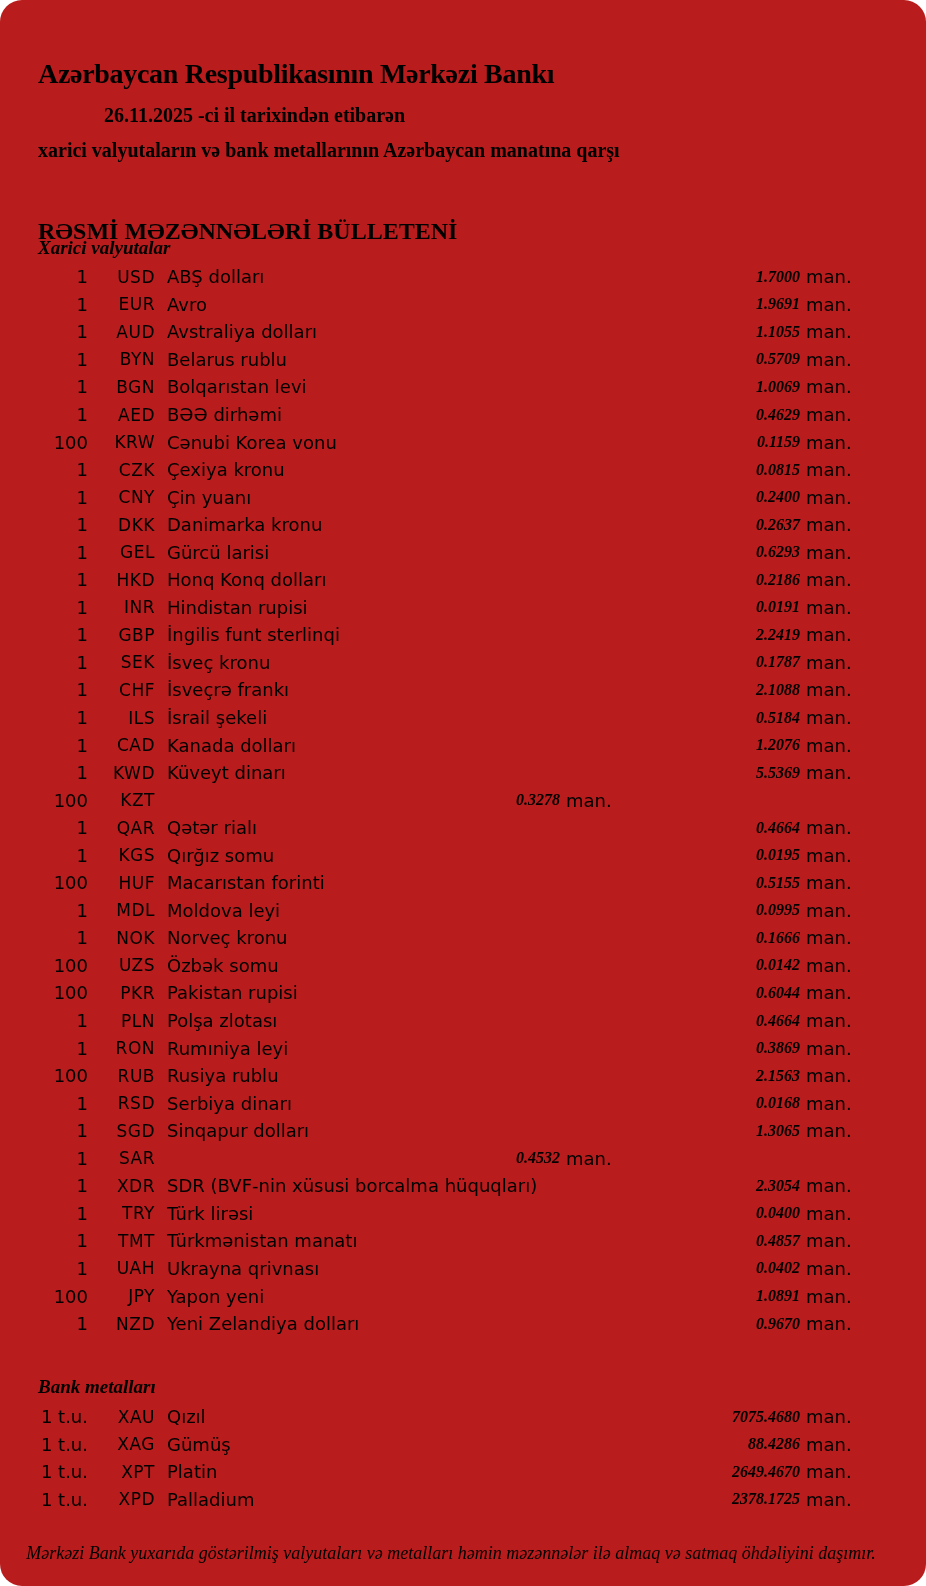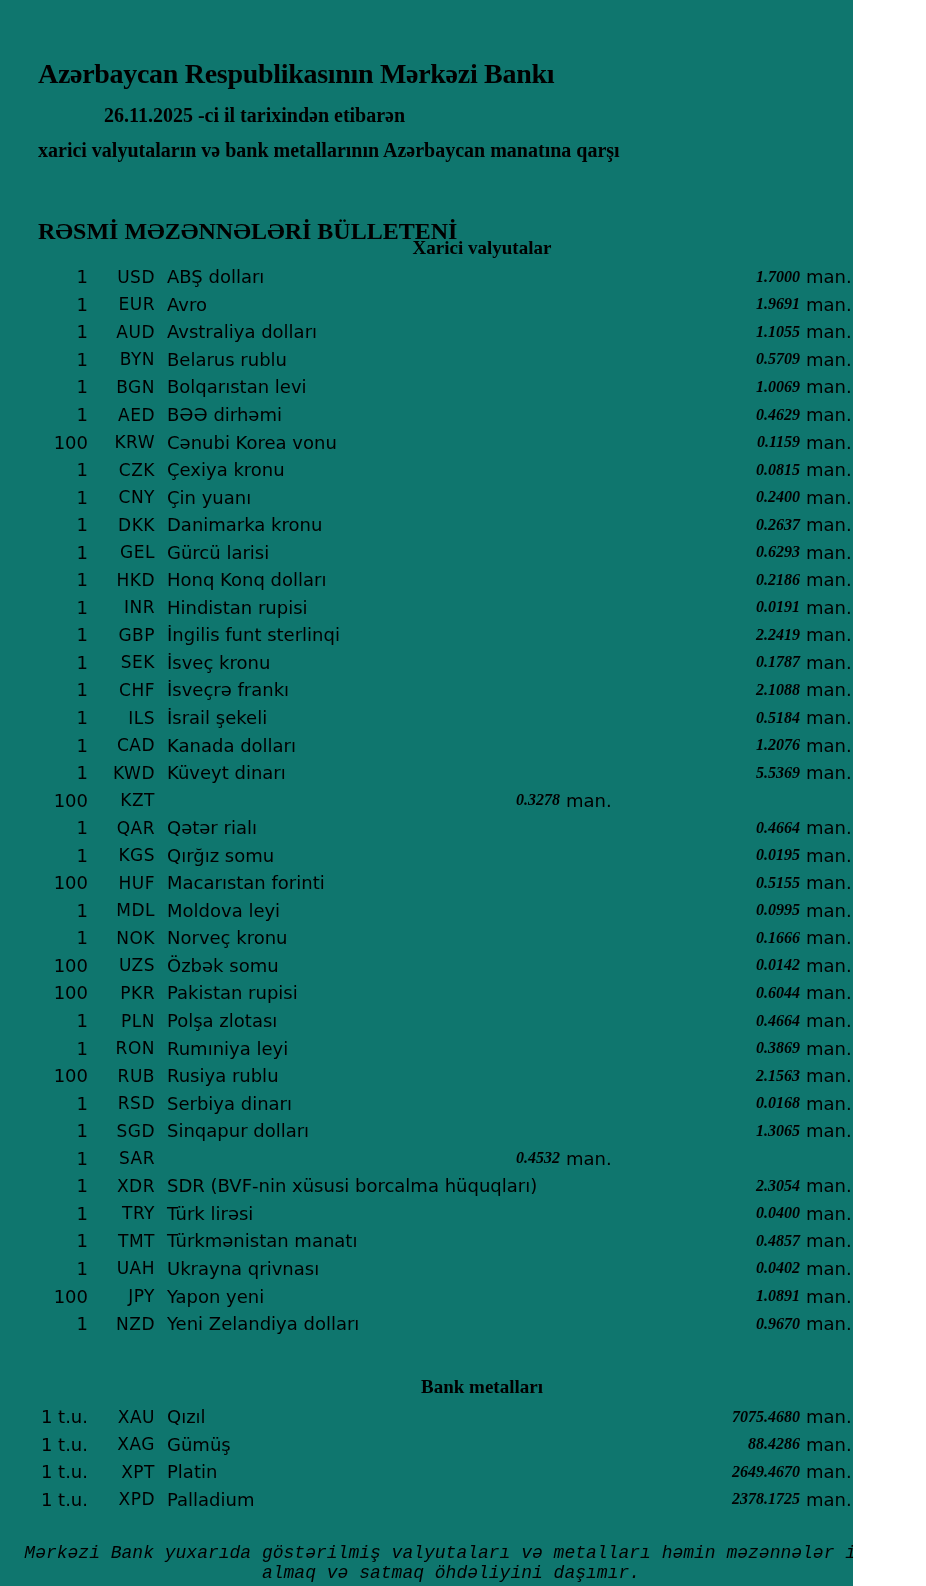--- a/index.html
+++ b/index.html
@@ -1,24 +1,25 @@
 <!DOCTYPE html>
 <html><head>
 <meta charset="utf-8">
 <style>
   * { margin: 0; padding: 0; box-sizing: border-box; }
   html, body { background: #ffffff; }
   .page {
     position: relative;
-    width: 853px;
+    width: 926px;
     height: 1586px;
-    background: #0f766e;
+    background: #b91c1c;
     color: #000000;
     overflow: hidden;
     font-family: "DejaVu Sans", sans-serif;
+    border-radius: 22px;
   }
   .serif  { font-family: "Liberation Serif", "DejaVu Serif", serif; }
   .page-title {
     position: absolute;
     left: 38px; top: 58px;
     width: 888px;
     font-size: 28px;
     font-weight: bold;
     letter-spacing: -0.3px;
   }
@@ -42,23 +43,24 @@
     left: 38px; top: 170px;
     width: 888px;
     font-size: 24px;
     font-weight: bold;
     margin-top: 48px;
   }
   .section-heading {
     position: absolute;
     left: 38px;
     width: 888px;
-    text-align: center;
+    text-align: left;
     font-size: 19px;
     font-weight: bold;
+    font-style: italic;
   }
   #currency-heading { top: 237px; }
   #metals-heading   { top: 1376px; }
 
   .rates-table {
     position: absolute;
     left: 0;
     width: 926px;
   }
   #currency-table { top: 263px; }
@@ -84,21 +86,21 @@
   .cell-unit { text-align: left; font-size: 18px; padding-left: 6px; white-space: nowrap; }
 
   .footer-note {
     position: absolute;
     left: 0; top: 1543px;
     width: 926px;
     padding-right: 24px;
     text-align: center;
     font-size: 18px;
     font-style: italic;
-    font-family: Liberation Mono, monospace;
+    font-family: Liberation Serif, serif;
   }
 </style>
 </head>
 <body>
 
 <div class="page">
 
   <div class="page-title serif">Azərbaycan Respublikasının Mərkəzi Bankı</div>
 
   <div class="date-line serif">

